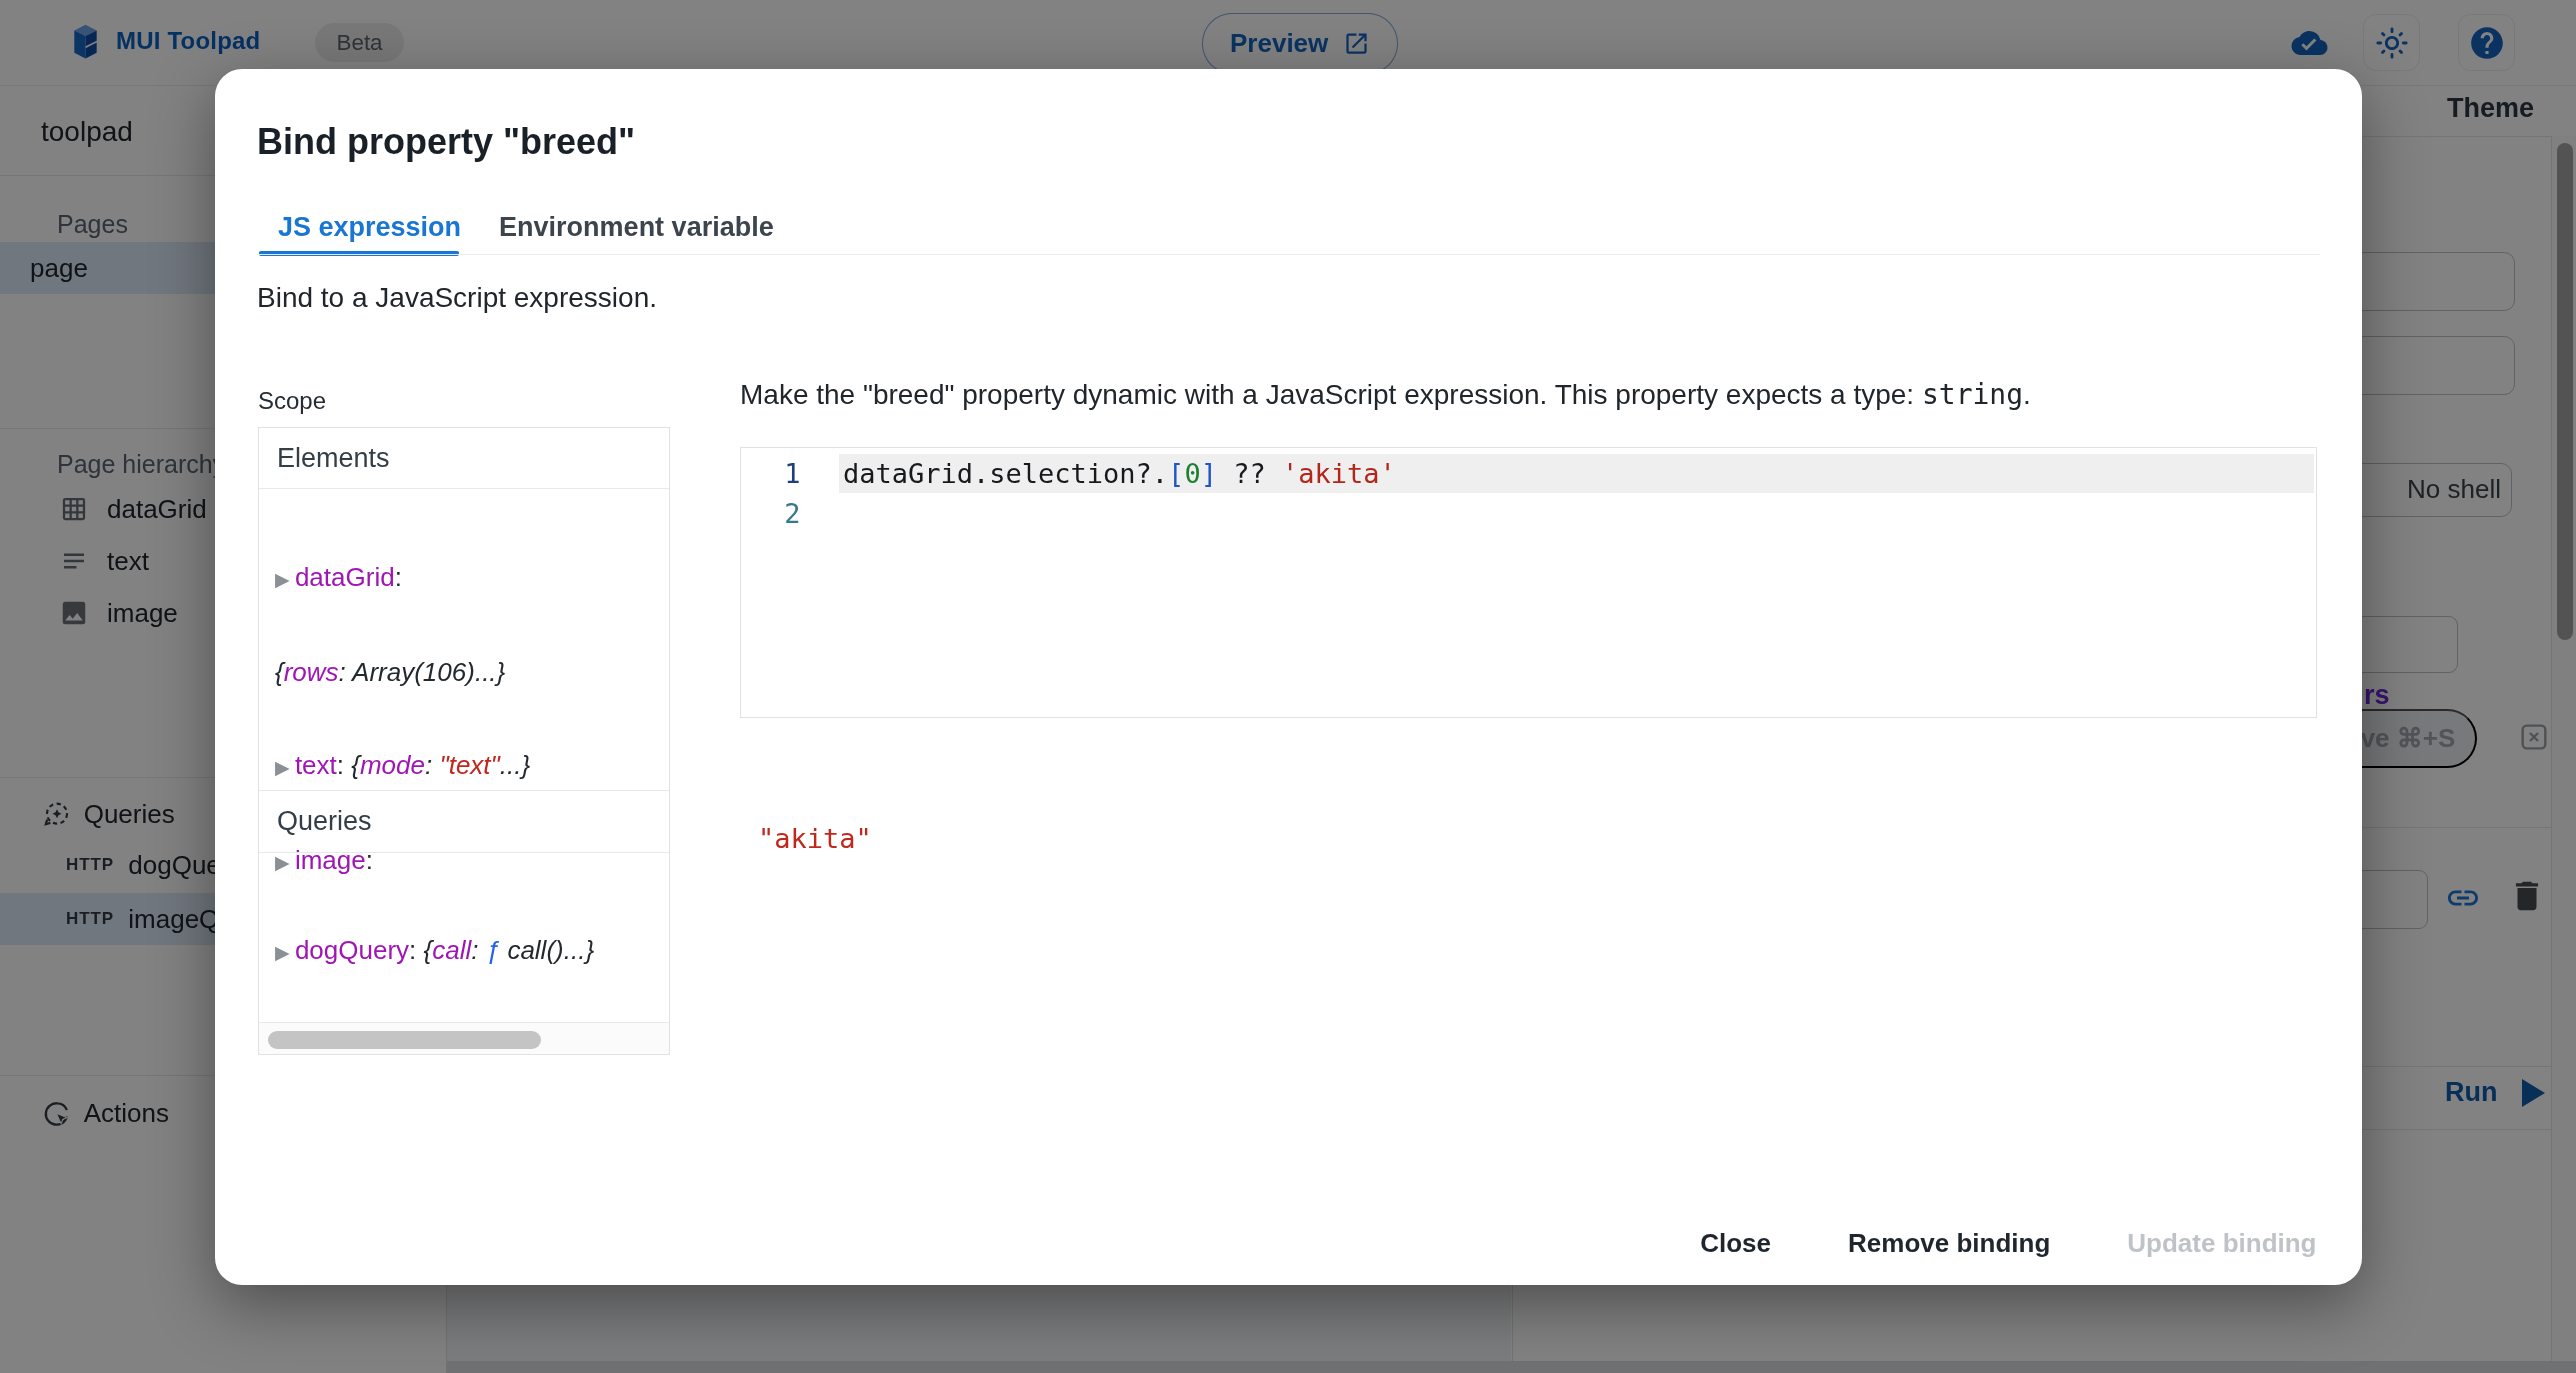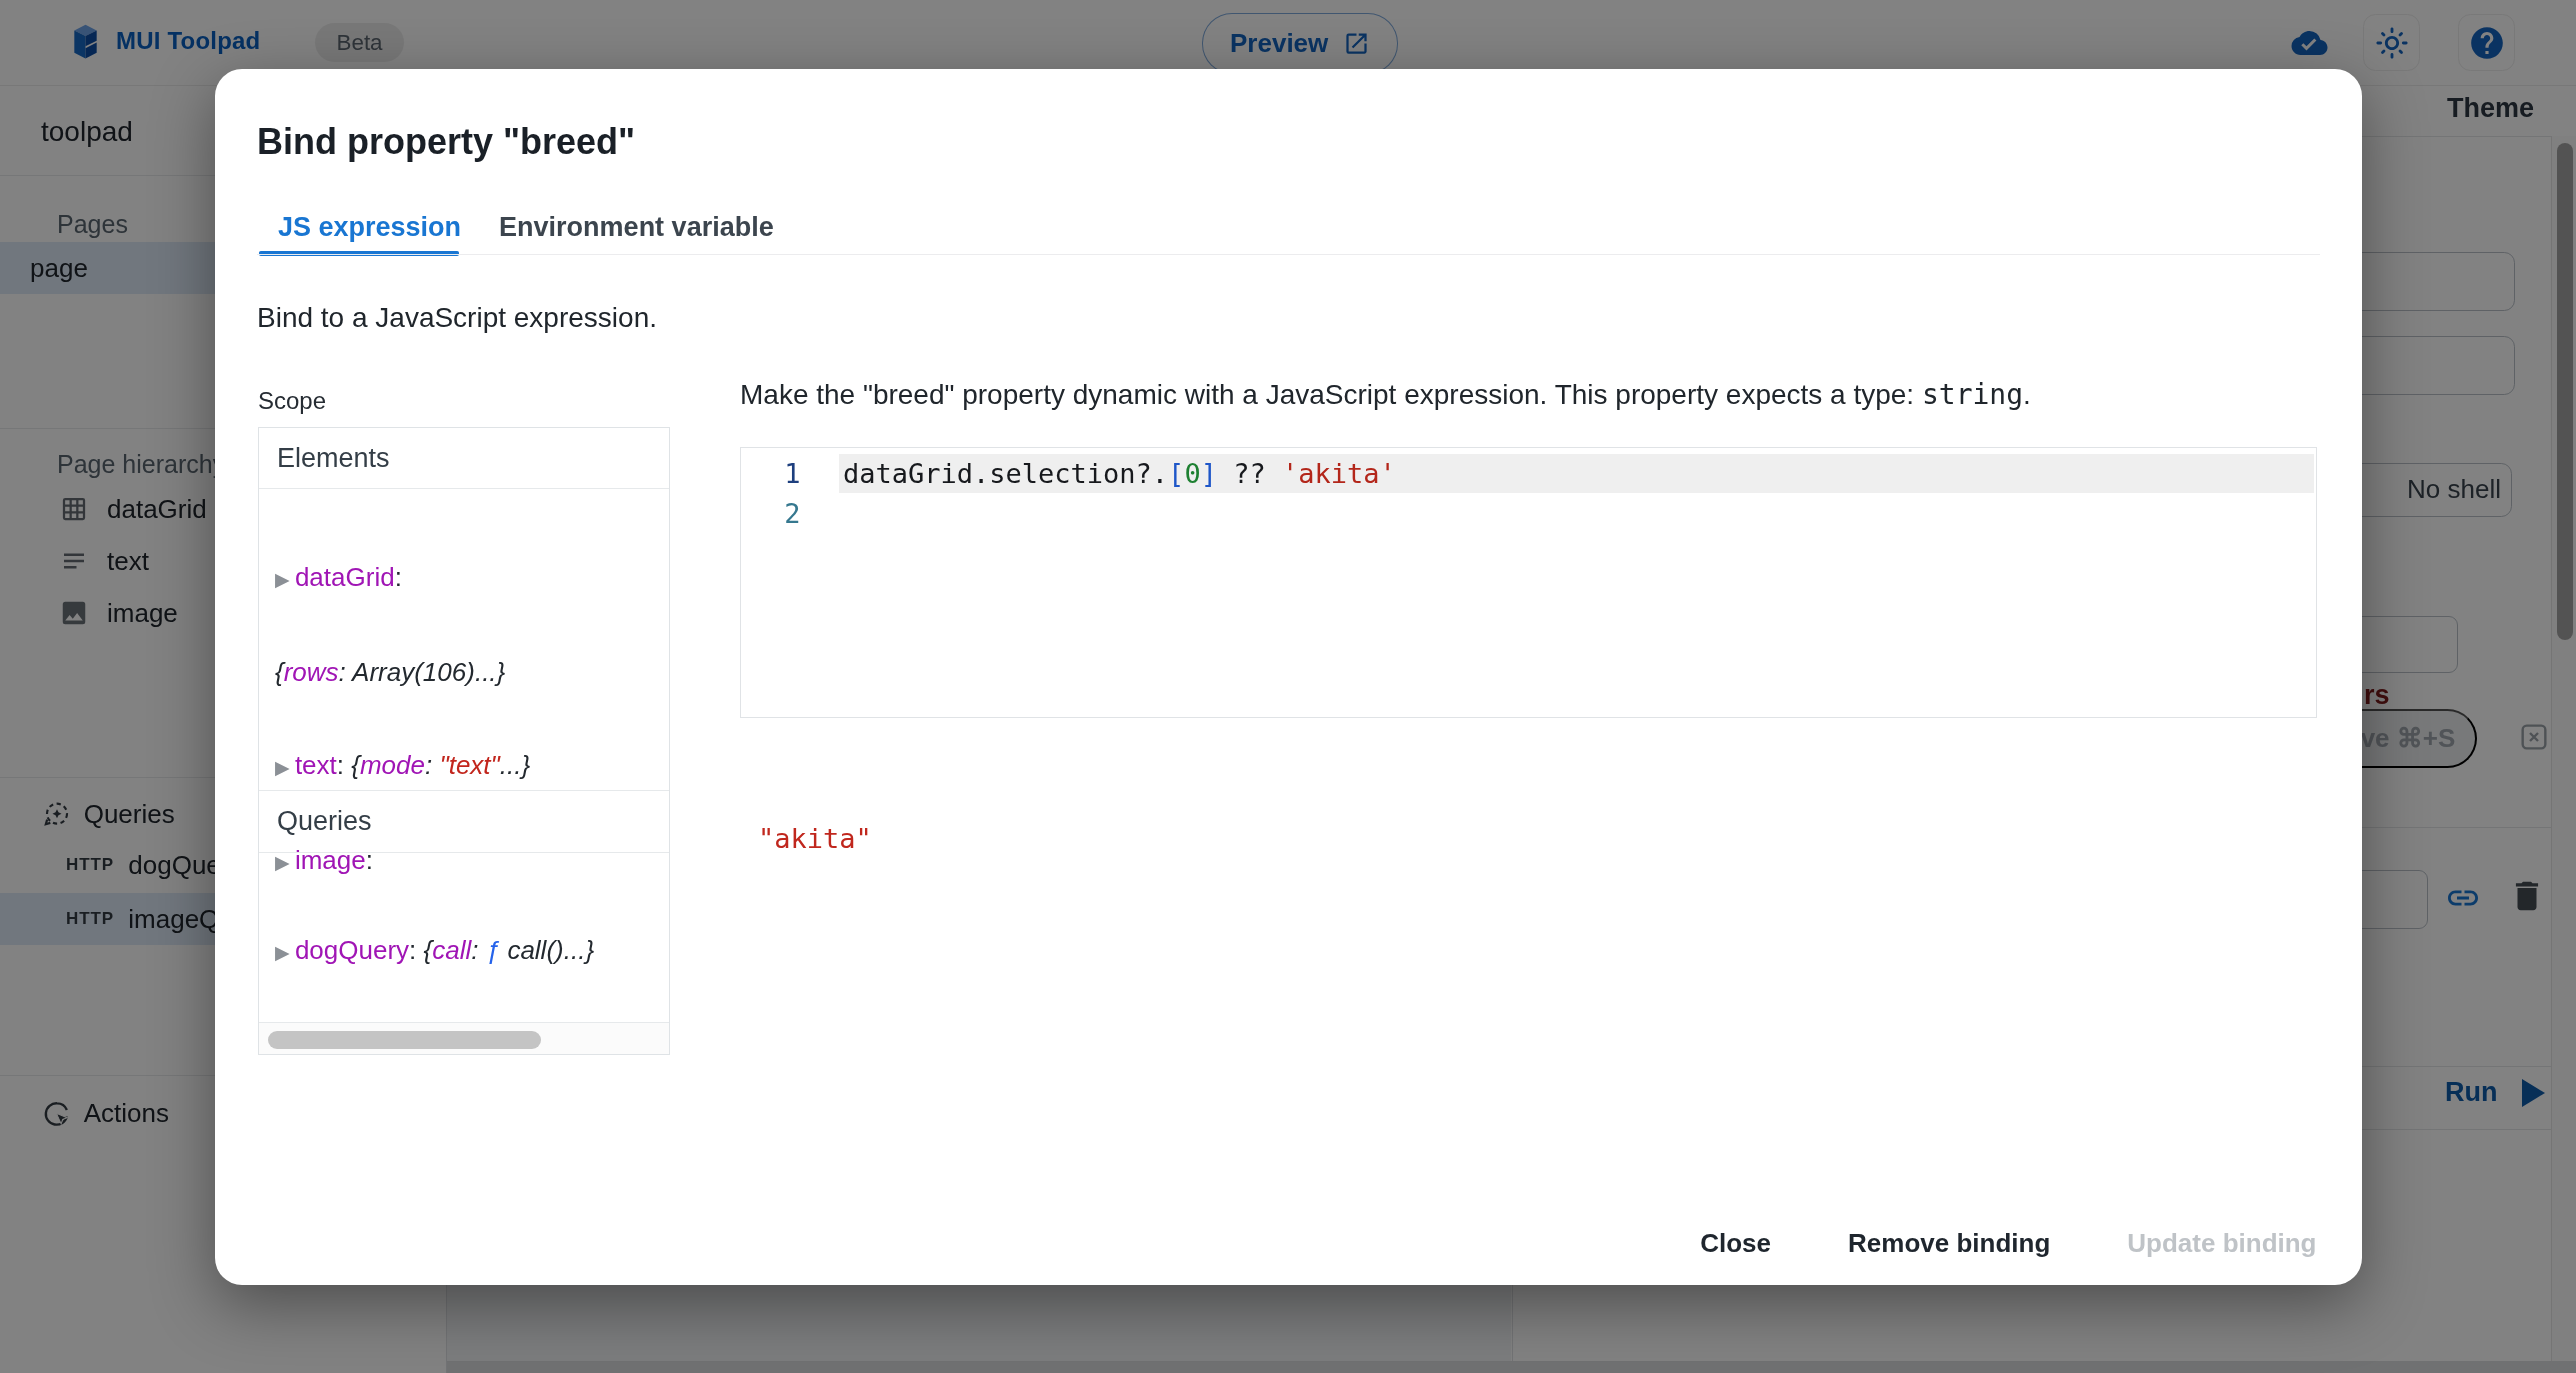--- a/index.html
+++ b/index.html
@@ -45,21 +45,21 @@
   .canvas-area { position:absolute; left:447px; top:86px; width:1064px; height:1275px;
     background:#f4f5f7; z-index:1; }
   .right-panel { position:absolute; left:1512px; top:86px; width:1064px; height:1275px;
     background:#fff; border-left:0.9px solid #dfe2e5; z-index:1; }
   .rp-theme { position:absolute; left:934px; top:7.2px; font-size:27px; font-weight:700;
     color:#2d3843; }
   .rp-div { position:absolute; left:0; width:1038px; border-top:0.9px solid #e3e6e8; }
   .rp-box { position:absolute; border:1.8px solid #bac1c9; border-radius:10.7px; background:#fff; }
   .rp-noshell-label { position:absolute; left:850px; top:388px; font-size:26px; color:#3a444e;padding-left:44px; }
   .rp-partial-text { position:absolute; left:851px; top:594px; font-size:27px; font-weight:700;
-    color:#7f1d1d; }
+    color:#6d28d9; }
   .save-pill { position:absolute; left:581px; top:623px; width:383px; height:59px;
     border-radius:29.5px; background:#ebedef; display:flex; align-items:center;
     justify-content:flex-end; padding-right:19.7px; font-size:26px; font-weight:600;
     color:#9fa6ad; cursor:pointer; }
   .rp-scrolltrack { position:absolute; left:1038px; top:50px; width:27px; height:1225px;
     border-left:0.9px solid #e5e5e5; background:#fcfcfc; }
   .rp-scrollthumb { position:absolute; left:5.4px; top:7.2px; width:16px; height:497px;
     border-radius:8px; background:#a3a3a3; cursor:pointer; }
   .run-btn { position:absolute; left:932px; top:991px; display:flex; align-items:center;
     gap:25px; cursor:pointer; }
@@ -76,21 +76,21 @@
   .m-title { position:absolute; left:42px; top:52px; font-size:36px; font-weight:600;
     color:#1a2027; }
   .m-tabs { position:absolute; left:44px; top:132px; height:53px; display:flex; }
   .m-tab { height:100%; padding:0 19px; display:flex; align-items:center;
     font-size:27px; font-weight:700; color:#3c454e; cursor:pointer; }
   .m-tab.active { color:#1976d2; }
   .m-tab-underline { position:absolute; left:44px; top:182px; width:200px; height:4.5px;
     background:#1976d2; border-radius:1.8px; }
   .m-tabs-border { position:absolute; left:42px; top:185px; width:2063px; height:0.9px;
     background:#ececee; }
-  .m-desc { position:absolute; left:42px; top:213px; font-size:28px; color:#20262c;margin-top:20px; }
+  .m-desc { position:absolute; left:42px; top:213px; font-size:28px; color:#20262c; }
   .m-scope-label { position:absolute; left:43px; top:318px; font-size:24px; font-weight:500;
     color:#262c33; }
   .scope-box { position:absolute; left:43px; top:358px; width:412px; height:628px;
     border:0.9px solid #dfe3e6; background:#fff; overflow:hidden; }
   .sc-head { position:absolute; left:0; width:100%; display:flex; align-items:center;
     font-size:27px; color:#343e47; padding-left:18px; }
   .sc-head1 { top:0; height:61px; border-bottom:0.9px solid #e6e9eb; }
   .sc-head2 { top:362px; height:63px; border-top:0.9px solid #e6e9eb;
     border-bottom:0.9px solid #e6e9eb; }
   .sc-lines { position:absolute; left:16px; font-size:26px; line-height:31px;

